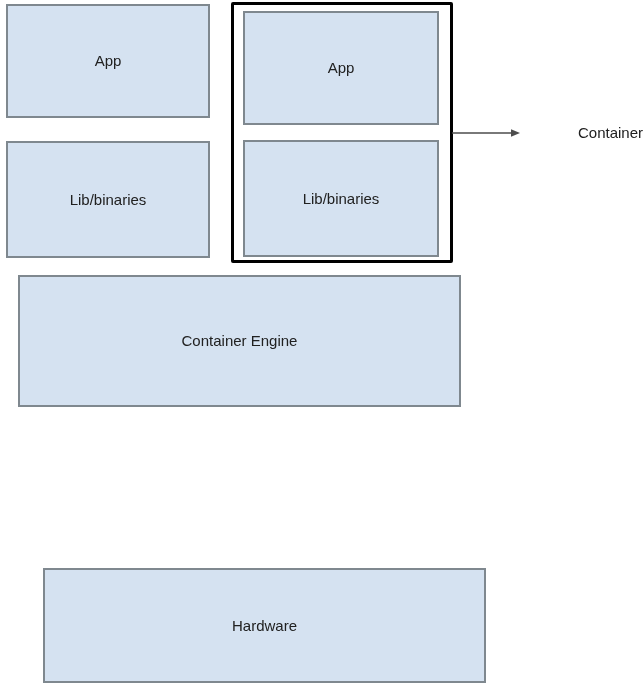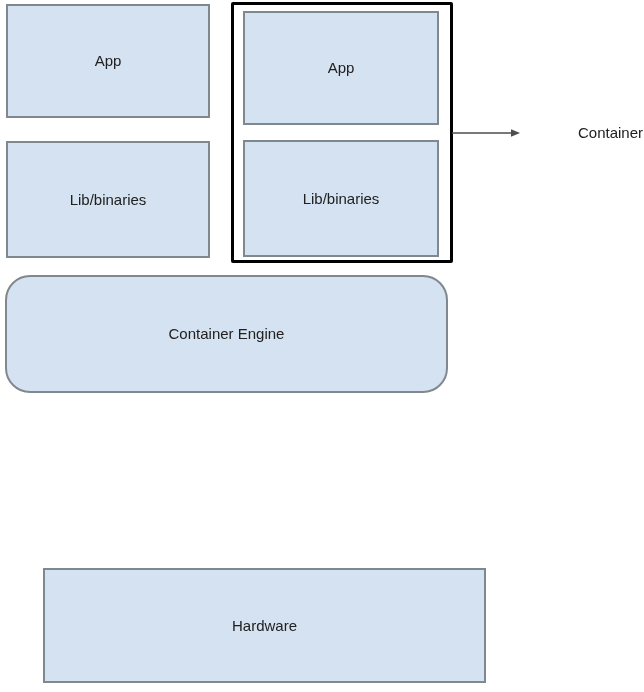--- a/index.html
+++ b/index.html
@@ -86,21 +86,21 @@
     </div>
   </div>
 
   <svg class="arrow-svg" viewBox="0 0 70 14">
     <line x1="0" y1="7" x2="59" y2="7" stroke="var(--arrow)" stroke-width="1.4"></line>
     <polygon points="59,3.2 68,7 59,10.8" fill="var(--arrow)"></polygon>
   </svg>
 
   <div class="callout-label">Container</div>
 
-  <div class="box" style="left:5px; top:275px; width:443px; height:118px;border-radius:25px;">
+  <div class="box" style="left:18px; top:275px; width:443px; height:132px;">
     <span>Container Engine</span>
   </div>
 
 
   <div class="box" style="left:6px; top:568px; width:443px; height:115px;margin-left:37px;">
     <span>Hardware</span>
   </div>
 
 </div>
 

